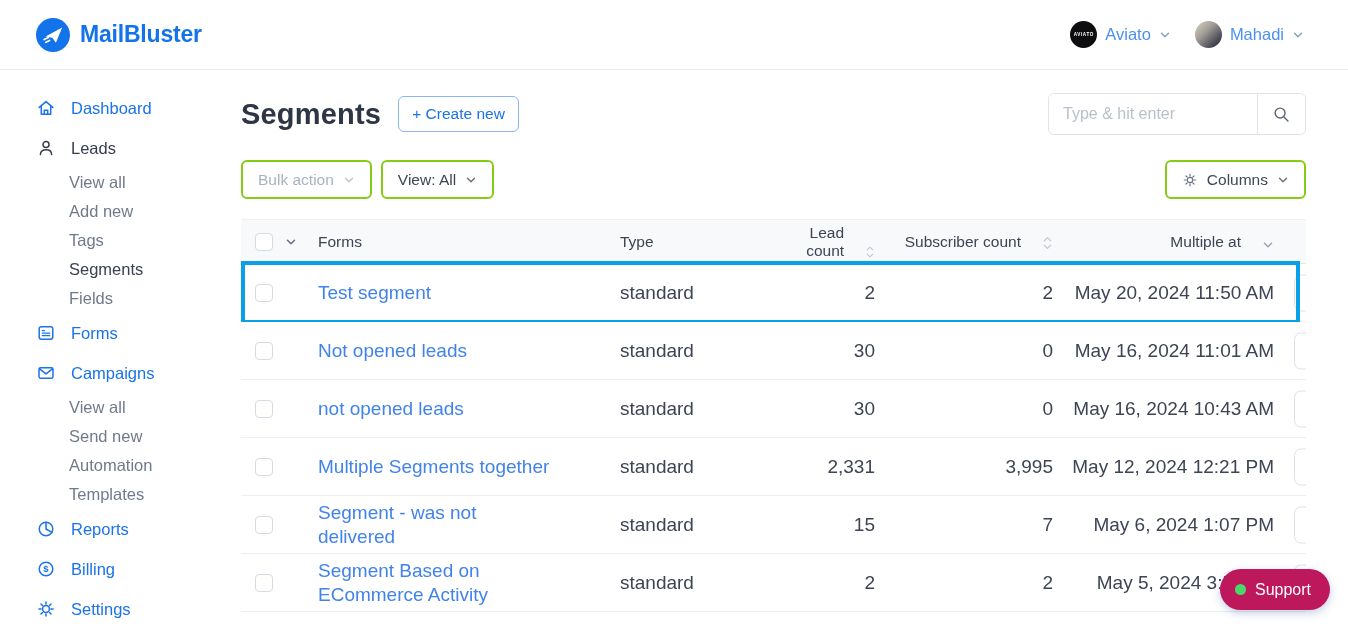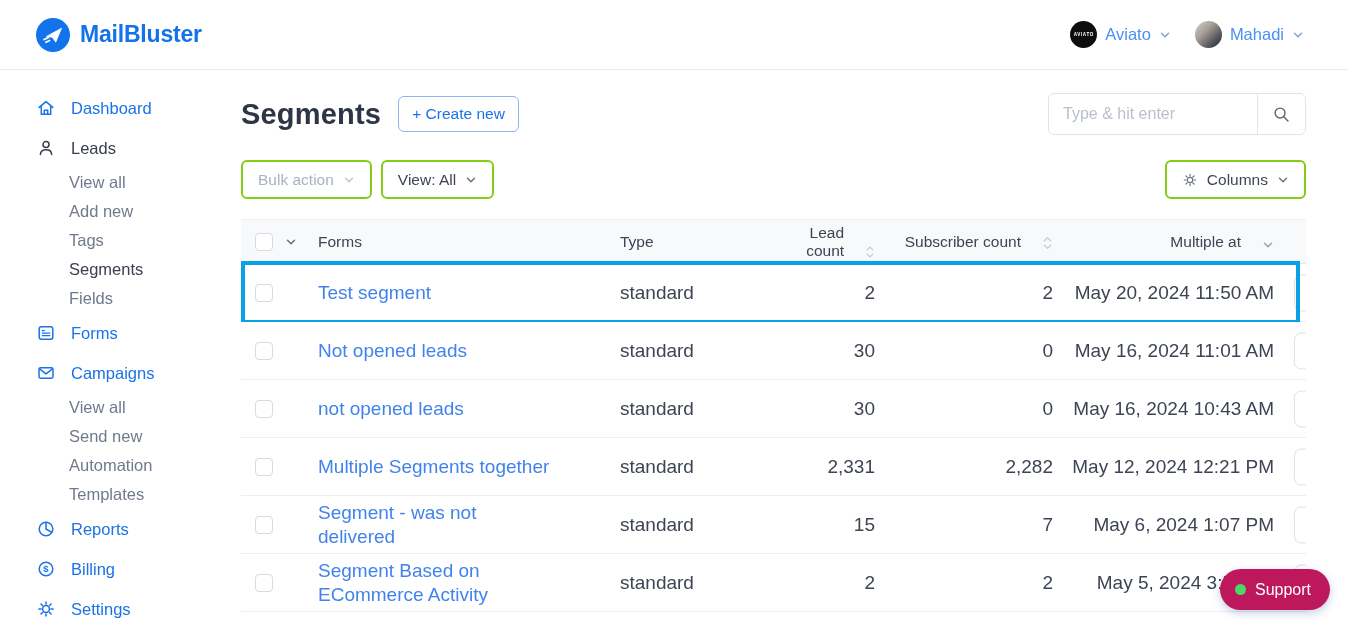--- a/index.html
+++ b/index.html
@@ -366,21 +366,21 @@
   </div>
         <div class="row">
     <div class="c-check">
       <span class="checkbox"></span>
     </div>
     <div class="c-name">
       <a>Multiple Segments together</a>
     </div>
     <div class="c-type">standard</div>
     <div class="c-lead">2,331</div>
-    <div class="c-sub">2,282</div>
+    <div class="c-sub">3,995</div>
     <div class="c-created">May 12, 2024 12:21 PM</div>
     <div class="c-action">
       <span class="action-btn"></span>
     </div>
   </div>
         <div class="row">
     <div class="c-check">
       <span class="checkbox"></span>
     </div>
     <div class="c-name">

